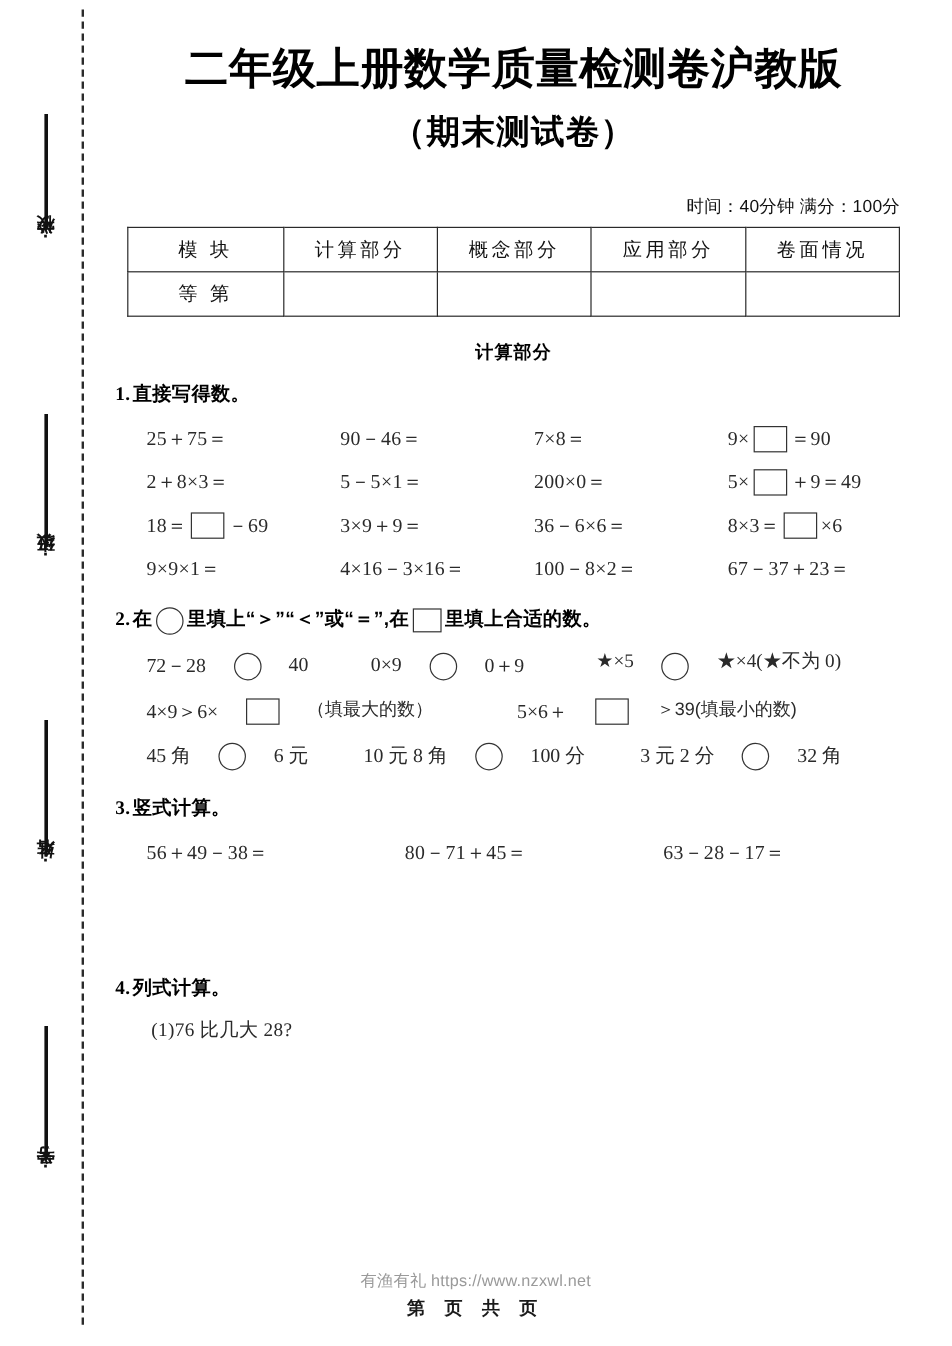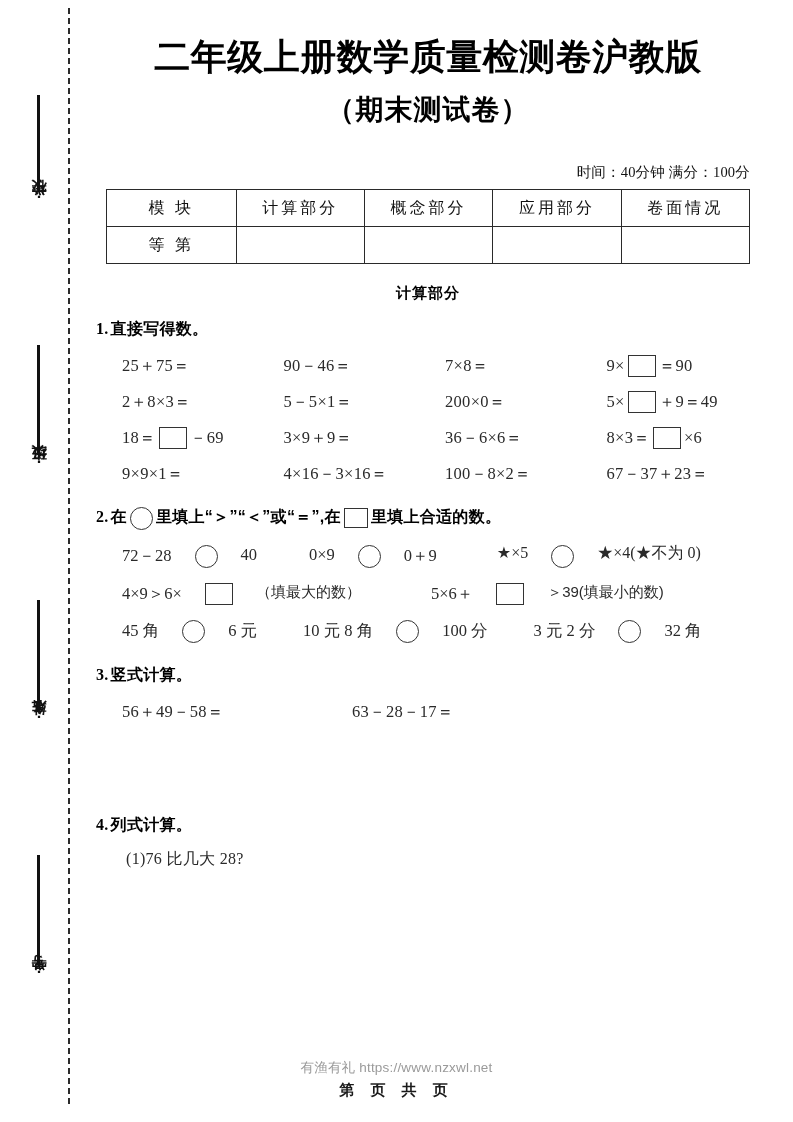--- a/index.html
+++ b/index.html
@@ -89,21 +89,21 @@
     font-size: 28px;
     letter-spacing: 1px;
     color: #000;
   }
 
   .meta-line {
     margin: 0;
     padding-top: 34px;
     padding-right: 18px;
     text-align: right;
-    font-family: Liberation Serif, serif;
+    font-family: Liberation Sans, sans-serif;
     font-size: 14.5px;
     color: #111;
     letter-spacing: 0.2px;
   }
 
   
   .score-table {
     margin: 7px 18px 0 18px;
     border-collapse: collapse;
     width: calc(100% - 36px);
@@ -410,21 +410,22 @@
         <span>32 角</span>
       </span>
     </div>
   </div>
 
   <div class="q-block" style="margin-top:20px;">
     <div class="q-head">
       <span class="qnum">3.</span><span>竖式计算。</span>
     </div>
     <div class="expr-row cols3">
-      <span class="cell">56＋49－58＝</span>
+      <span class="cell">56＋49－38＝</span>
+      <span class="cell">80－71＋45＝</span>
       <span class="cell">63－28－17＝</span>
     </div>
     <div style="height:86px;"></div>
   </div>
 
   <div class="q-block" style="margin-top:4px;">
     <div class="q-head">
       <span class="qnum">4.</span><span>列式计算。</span>
     </div>
     <div class="sub-q">(1)76 比几大 28?</div>

